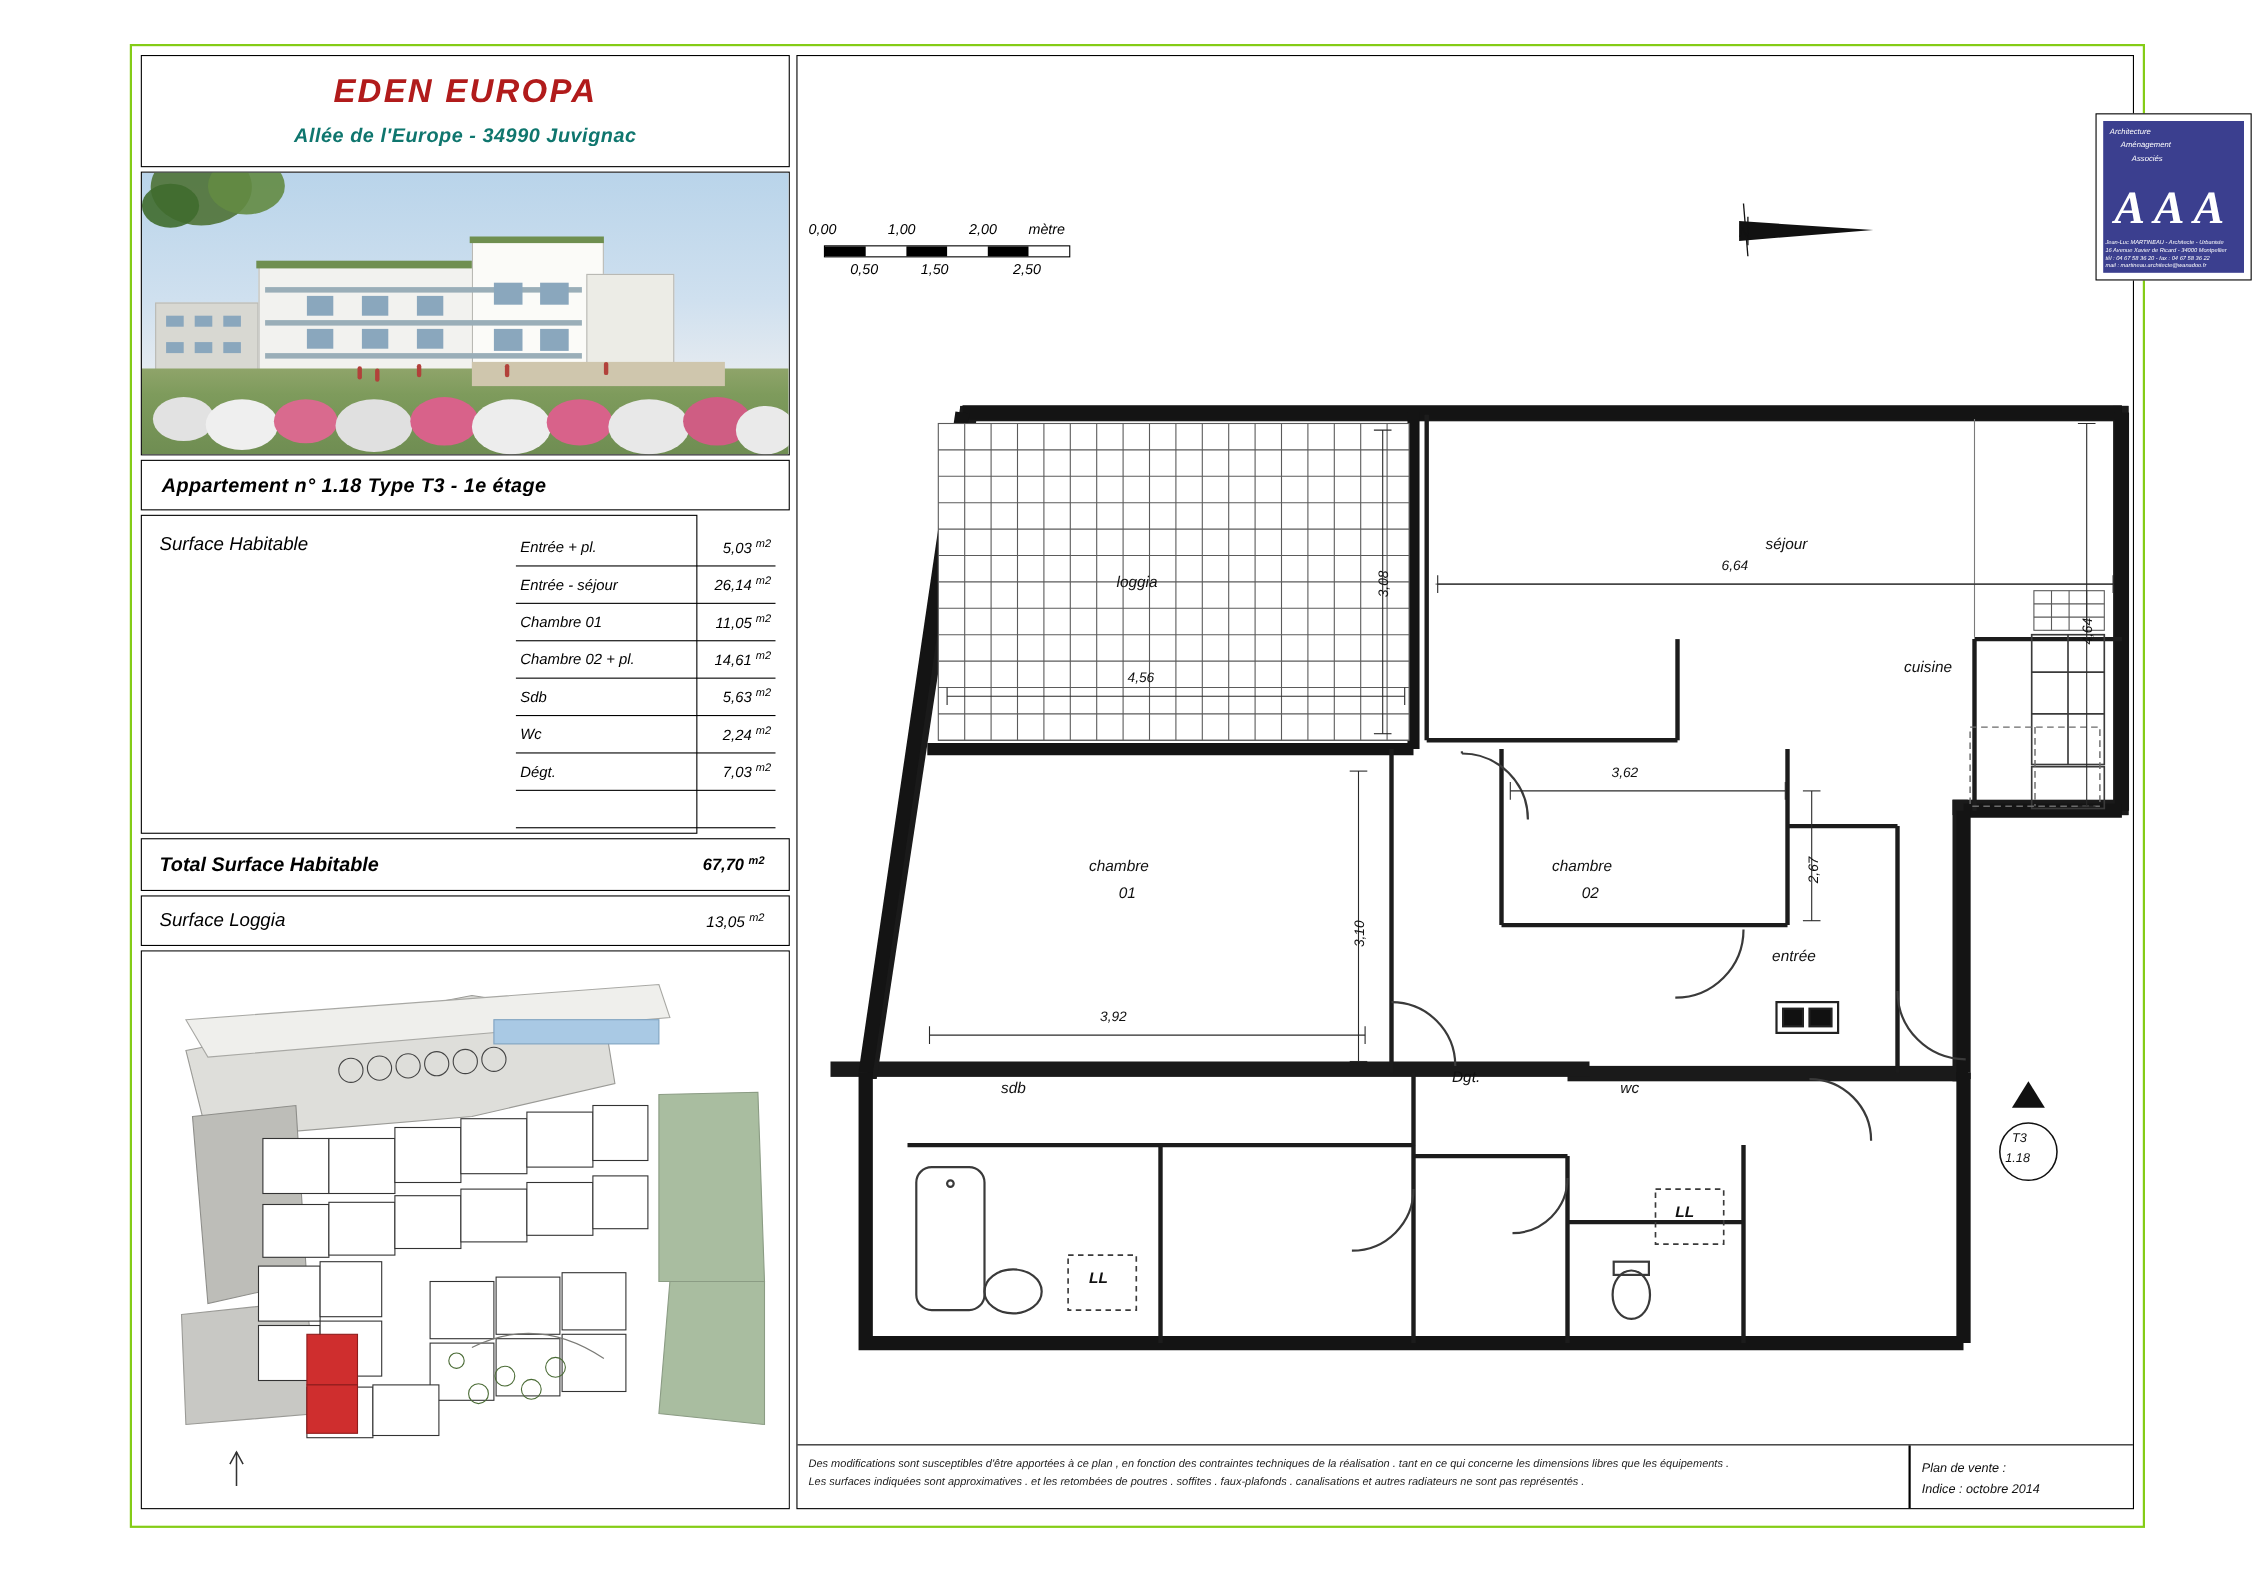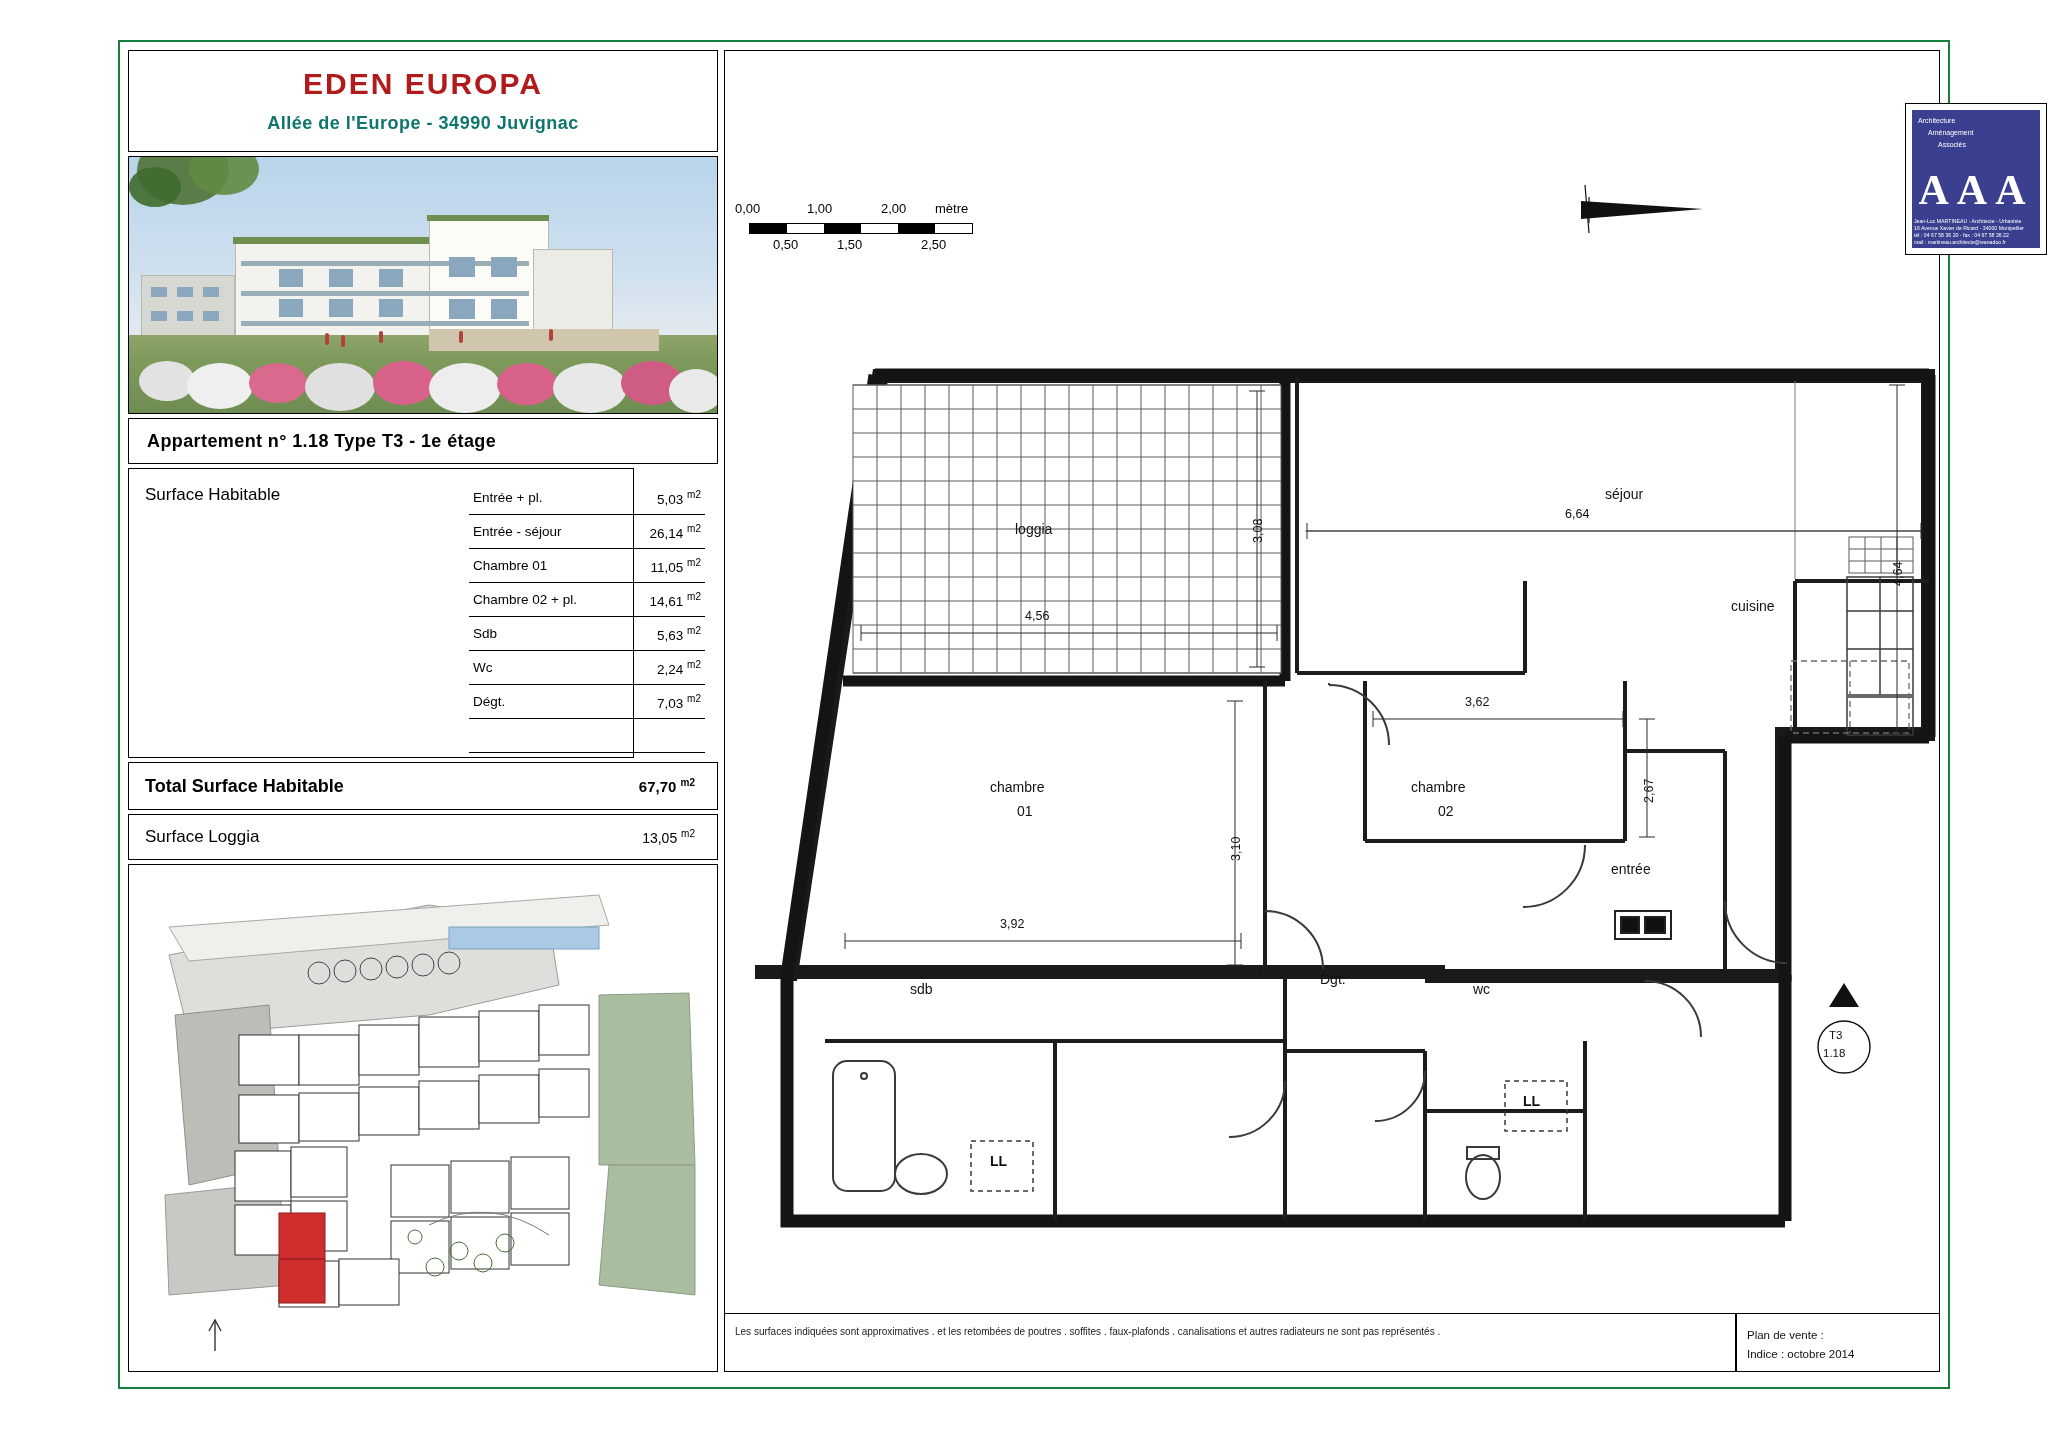--- a/index.html
+++ b/index.html
@@ -1,17 +1,17 @@
 <!DOCTYPE html>
 <html><head>
 <meta charset="utf-8">
 <style>
   html,body{margin:0;padding:0;background:#fff;}
   body{width:2048px;height:1447px;font-family:"Liberation Sans",sans-serif;color:#000;position:relative;overflow:hidden;}
-  .sheet{position:absolute;left:118px;top:40px;width:1828px;height:1345px;border:2px solid #15803d;background:#fff;}
+  .sheet{position:absolute;left:118px;top:40px;width:1828px;height:1345px;border:2px solid #84cc16;background:#fff;font-style:italic;}
 
   
   .leftcol{position:absolute;left:8px;top:8px;width:590px;height:1322px;}
   .box{border:1.5px solid #000;box-sizing:border-box;background:#fff;}
 
   .titlebox{position:absolute;left:0;top:0;width:590px;height:102px;}
   .titlebox .t1{text-align:center;color:#b11b1b;font-weight:bold;font-size:30px;letter-spacing:2px;margin-top:16px;}
   .titlebox .t2{text-align:center;color:#0f766e;font-weight:bold;font-size:18px;margin-top:12px;letter-spacing:.5px;}
 
   .photobox{position:absolute;left:0;top:106px;width:590px;height:258px;overflow:hidden;}
@@ -555,20 +555,21 @@
       <div class="planTxtSm rot90" style="left:917px;top:522px;">2,67</div>
       <div class="planTxtSm rot90" style="left:504px;top:580px;">3,10</div>
       <div class="planTxtSm" style="left:275px;top:636px;">3,92</div>
 
       <div class="planTxtSm" style="left:1104px;top:748px;font-size:11.5px;">T3</div>
       <div class="planTxtSm" style="left:1098px;top:766px;font-size:11.5px;">1.18</div>
     </div>
 
     <div class="footer">
       <div class="footL">
+        <div>Des modifications sont susceptibles d'être apportées à ce plan , en fonction des contraintes techniques de la réalisation . tant en ce qui concerne les dimensions libres que les équipements .</div>
         <div>Les surfaces indiquées sont approximatives . et les retombées de poutres . soffites . faux-plafonds . canalisations et autres radiateurs ne sont pas représentés .</div>
       </div>
       <div class="footDiv"></div>
       <div class="footR">
         <div>Plan de vente :</div>
         <div>Indice :    octobre 2014</div>
       </div>
     </div>
   </div>
 </div>

